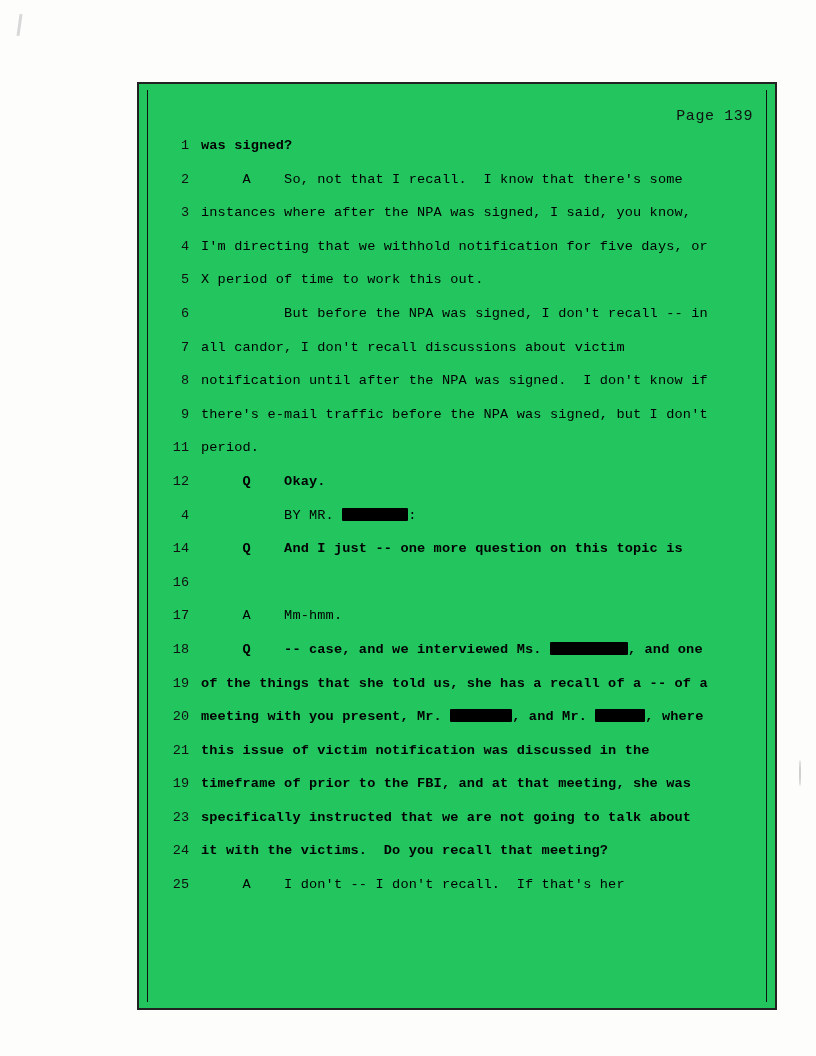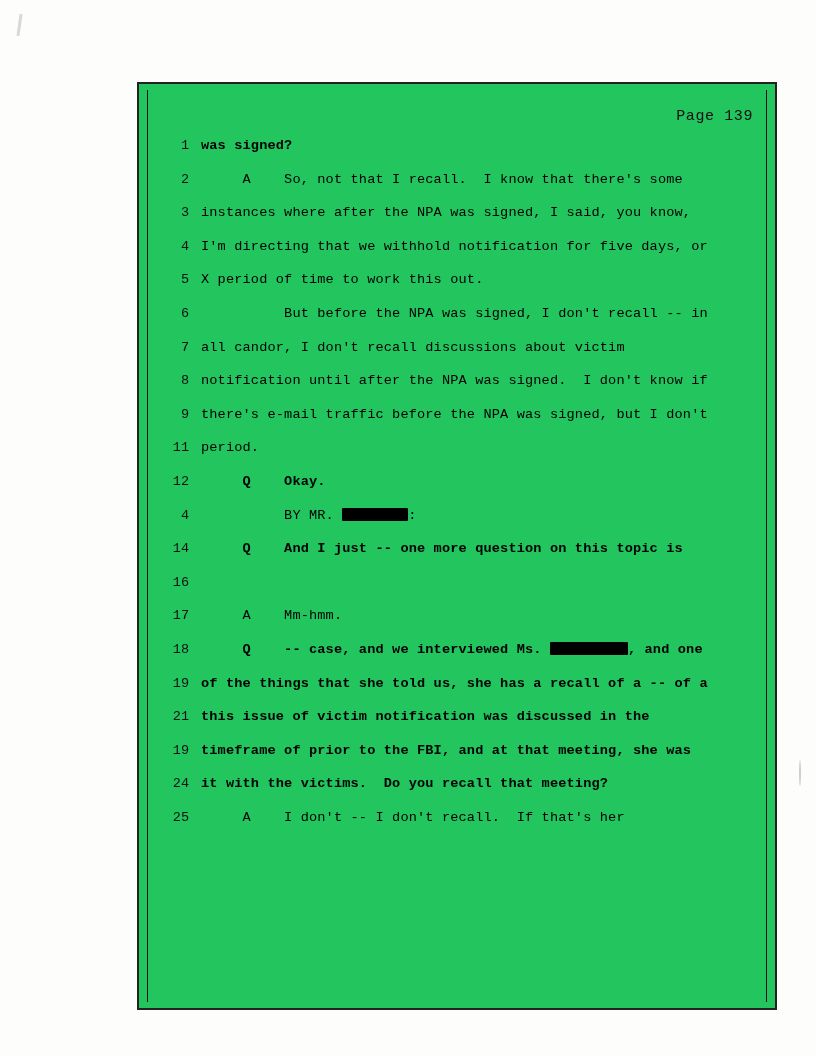--- a/index.html
+++ b/index.html
@@ -182,28 +182,36 @@
         </div>
         <div class="line">
           <span class="line-no">18</span>
           <span class="line-text bold">     Q    -- case, and we interviewed Ms. <span class="redaction" style="width: 78px;"></span>, and one</span>
         </div>
         <div class="line">
           <span class="line-no">19</span>
           <span class="line-text bold">of the things that she told us, she has a recall of a -- of a</span>
         </div>
         <div class="line">
+          <span class="line-no">20</span>
+          <span class="line-text bold">meeting with you present, Mr. <span class="redaction" style="width: 62px;"></span>, and Mr. <span class="redaction" style="width: 50px;"></span>, where</span>
+        </div>
+        <div class="line">
           <span class="line-no">21</span>
           <span class="line-text bold">this issue of victim notification was discussed in the</span>
         </div>
         <div class="line">
           <span class="line-no">19</span>
           <span class="line-text bold">timeframe of prior to the FBI, and at that meeting, she was</span>
         </div>
         <div class="line">
+          <span class="line-no">23</span>
+          <span class="line-text bold">specifically instructed that we are not going to talk about</span>
+        </div>
+        <div class="line">
           <span class="line-no">24</span>
           <span class="line-text bold">it with the victims.  Do you recall that meeting?</span>
         </div>
         <div class="line">
           <span class="line-no">25</span>
           <span class="line-text">     A    I don't -- I don't recall.  If that's her</span>
         </div>
       </div>
 
   </div>

